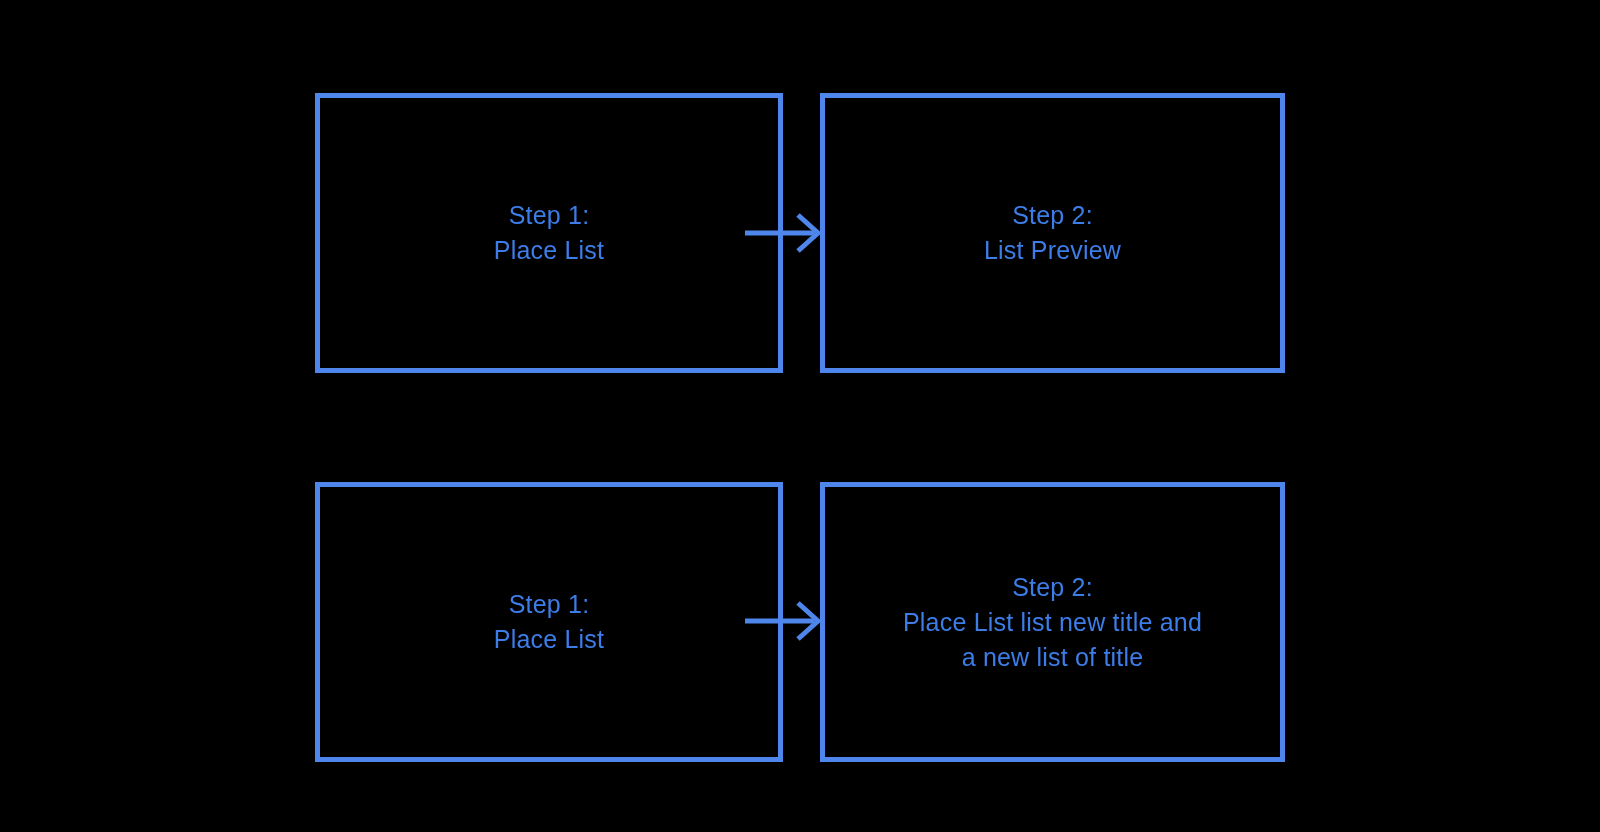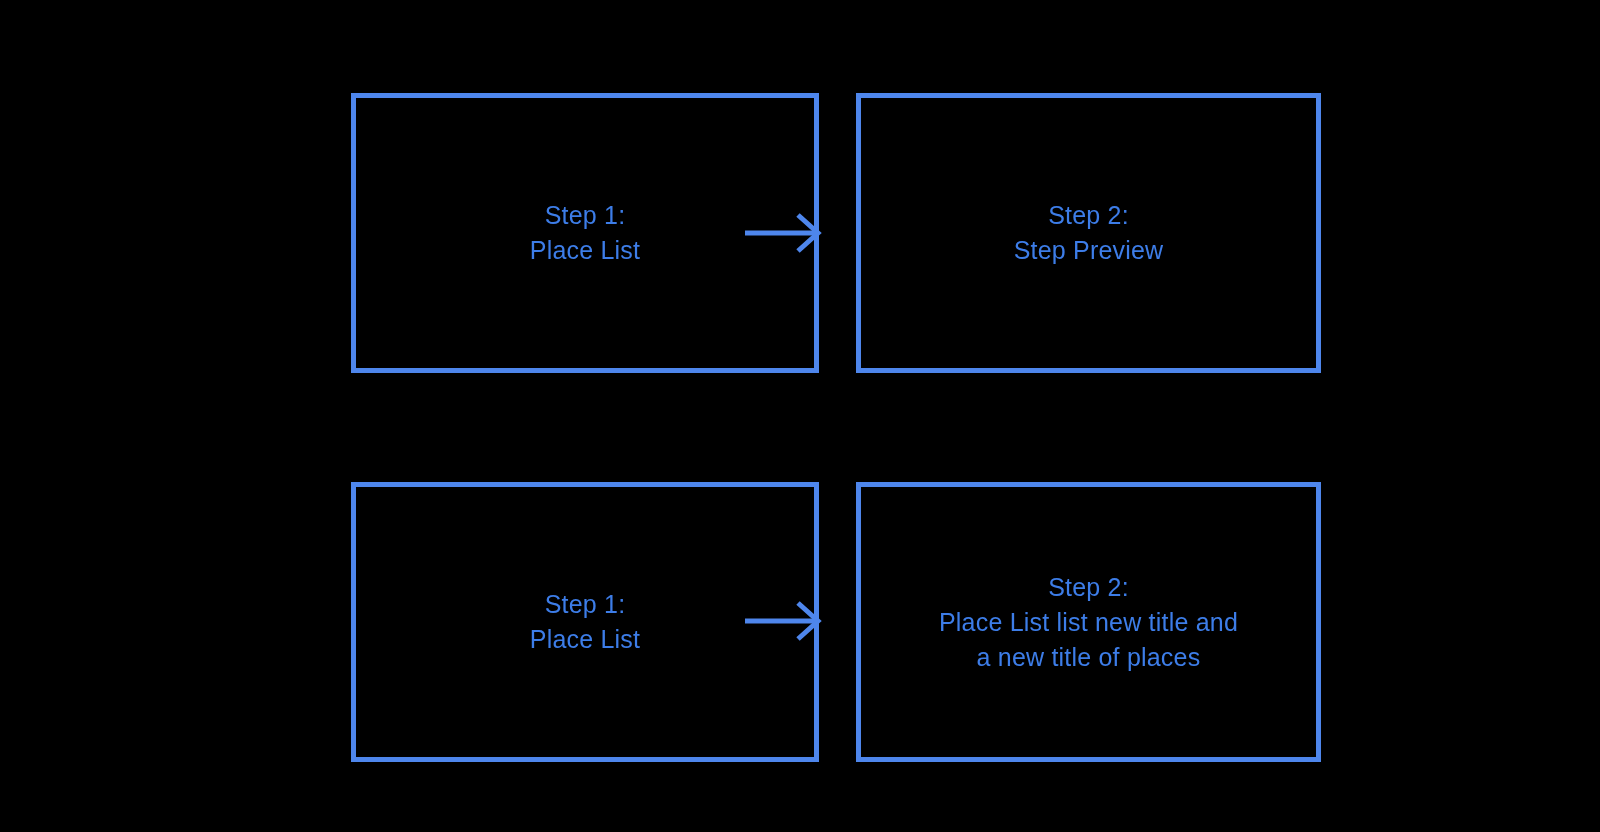--- a/index.html
+++ b/index.html
@@ -18,21 +18,20 @@
   .box {
     position: absolute;
     box-sizing: border-box;
     border: 5px solid var(--border, #4e86ec);
     background: transparent;
     display: flex;
     flex-direction: column;
     justify-content: center;
     align-items: center;
     text-align: center;
-    margin-left: 36px;
   }
   .box .line {
     display: block;
     color: var(--text, #3d7de8);
     font-size: 25px;
     line-height: 35px;
     font-weight: 500;
     letter-spacing: 0.2px;
     white-space: nowrap;
   }
@@ -58,32 +57,32 @@
     <span class="line">Place List</span>
   </div>
 
   <svg class="arrow" id="arrow-1" width="85" height="46" viewBox="0 0 85 46" aria-hidden="true">
     <line x1="7" y1="23" x2="76" y2="23" stroke="currentColor" stroke-width="5"></line>
     <polyline points="60,5 80,23 60,41" fill="none" stroke="currentColor" stroke-width="5"></polyline>
   </svg>
 
   <div class="box" id="box-2">
     <span class="line">Step 2:</span>
-    <span class="line">Step Preview</span>
+    <span class="line">List Preview</span>
   </div>
 
   <div class="box" id="box-3">
     <span class="line">Step 1:</span>
     <span class="line">Place List</span>
   </div>
 
   <svg class="arrow" id="arrow-2" width="85" height="46" viewBox="0 0 85 46" aria-hidden="true">
     <line x1="7" y1="23" x2="76" y2="23" stroke="currentColor" stroke-width="5"></line>
     <polyline points="60,5 80,23 60,41" fill="none" stroke="currentColor" stroke-width="5"></polyline>
   </svg>
 
   <div class="box" id="box-4">
     <span class="line">Step 2:</span>
     <span class="line">Place List list new title and</span>
-    <span class="line">a new title of places</span>
+    <span class="line">a new list of title</span>
   </div>
 
 </div>
 
 </body></html>

